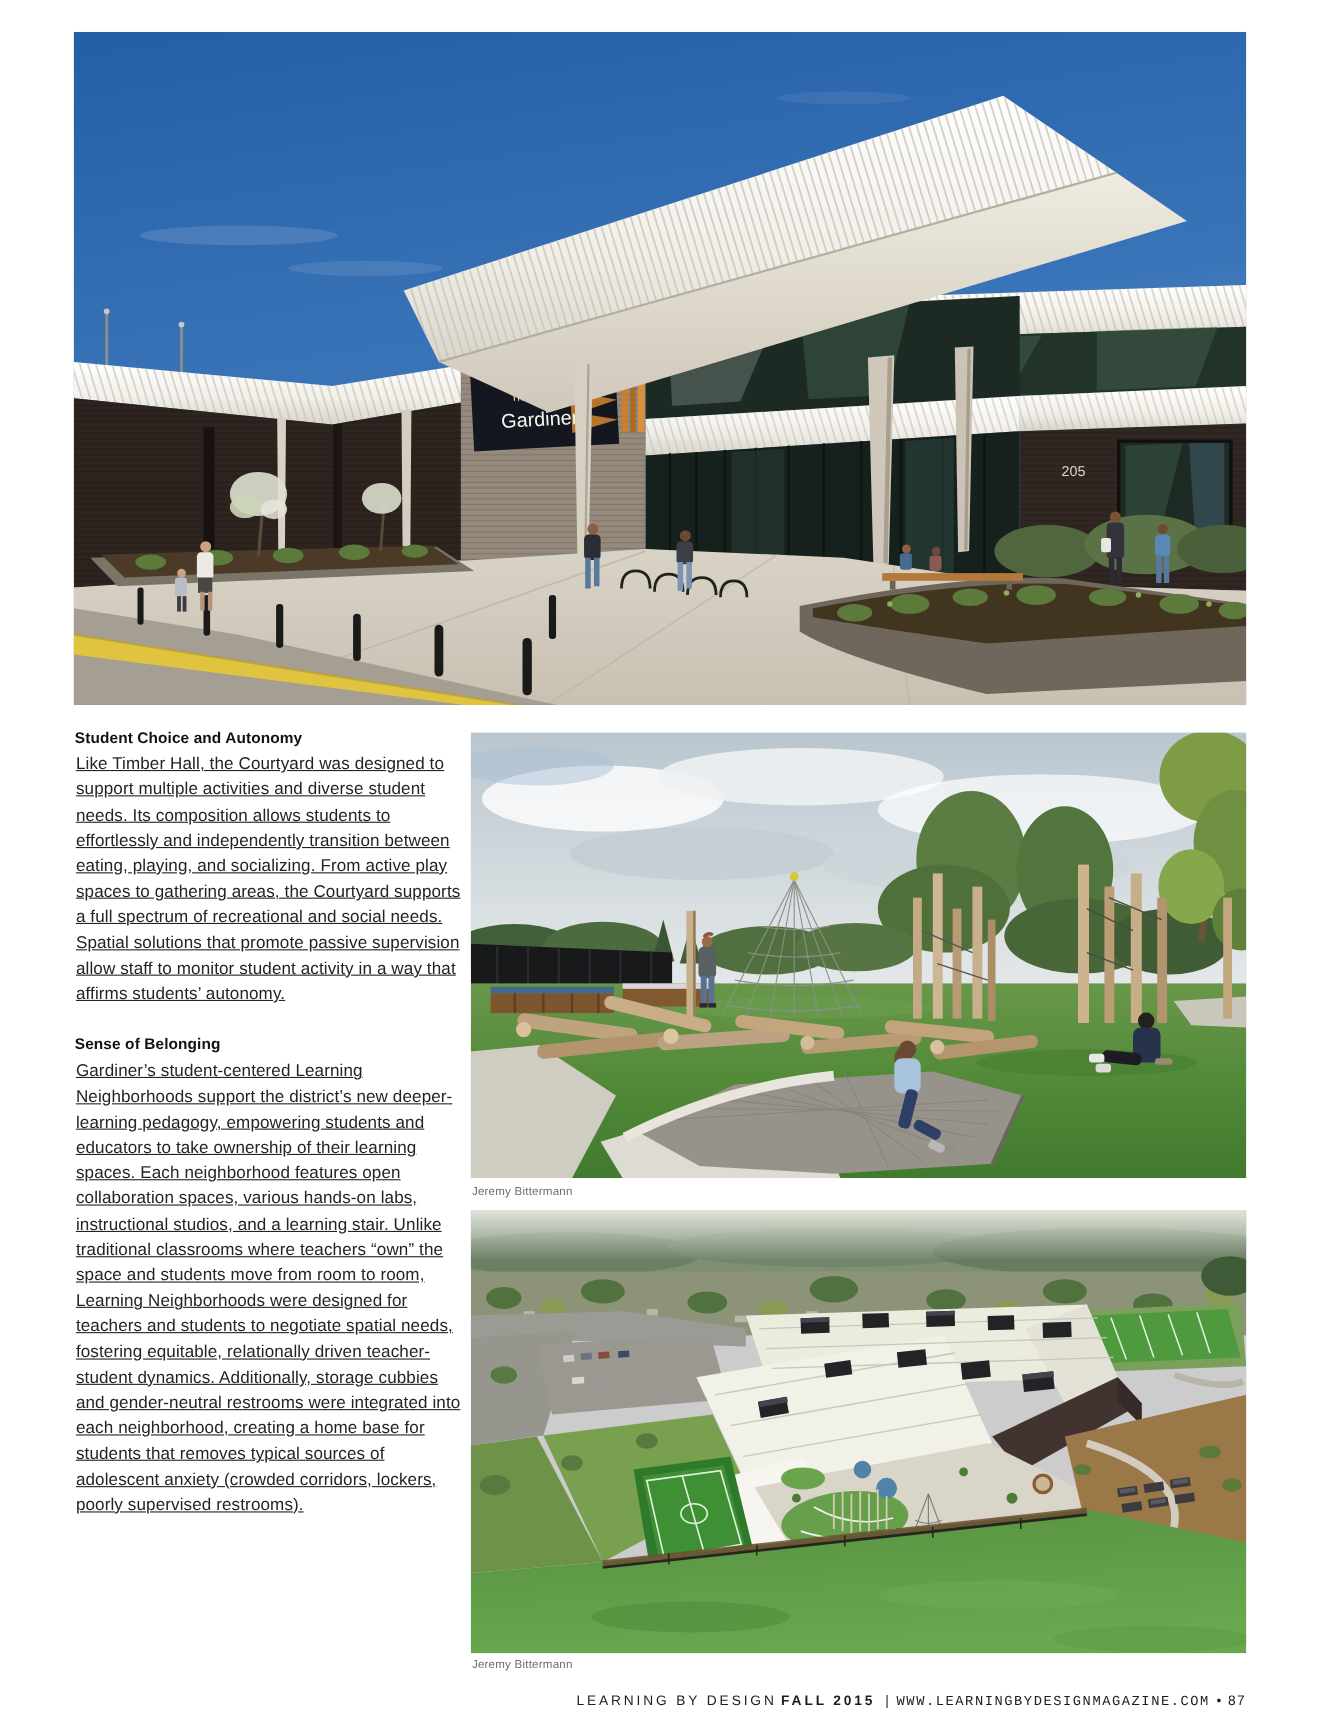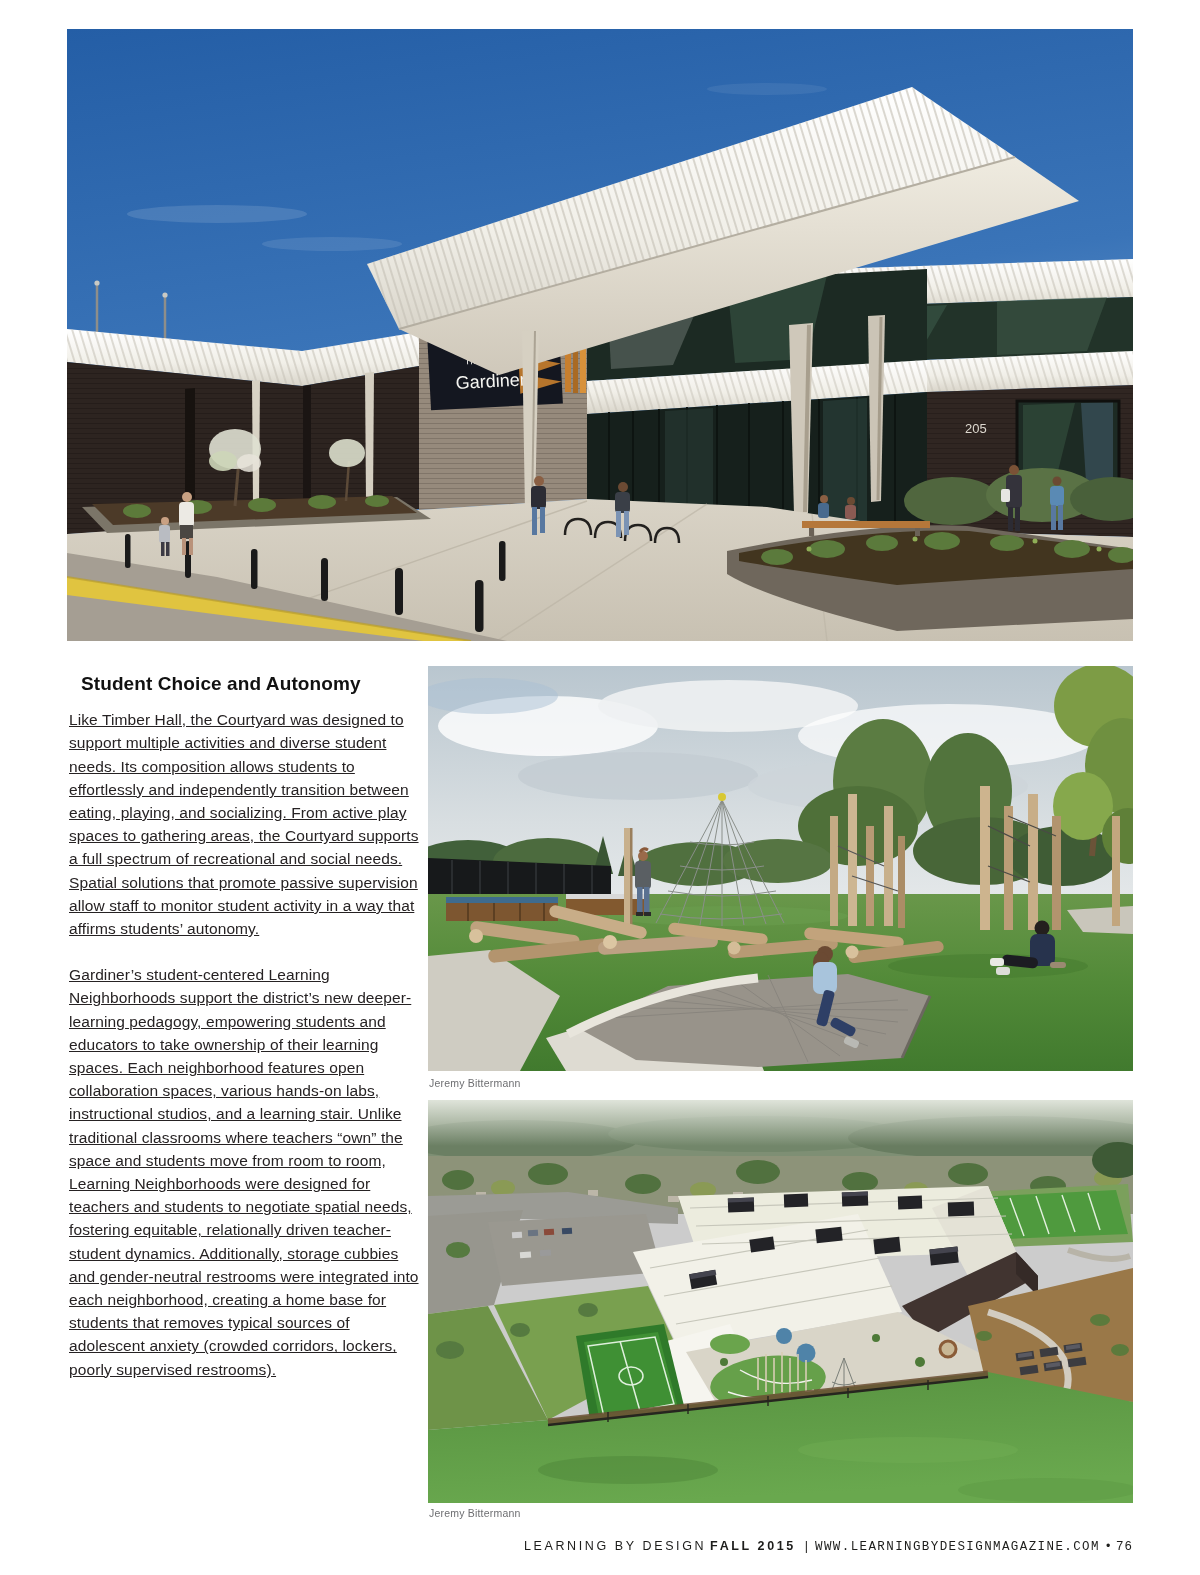--- a/index.html
+++ b/index.html
@@ -16,21 +16,21 @@
     position:absolute;font-size:10.5px;color:#6d6e71;letter-spacing:0.2px;
   }
   #credit-hero{left:67px;top:672px;width:1066px;text-align:right;}
   #credit-courtyard{left:429px;top:1077px;}
   #credit-aerial{left:429px;top:1507px;}
   #article-col{
     position:absolute;left:68px;top:659px;width:357px;
     font-size:15.5px;line-height:23.2px;letter-spacing:0.1px;color:#262223;
   }
   #article-col h3{
-    font-size:19px;line-height:23.2px;margin:13px;padding:0;color:#111;
+    font-size:14px;line-height:23.2px;margin:0;padding:0;color:#111;
     letter-spacing:0.1px;
   }
   #article-col p{margin:1px;padding:0;text-decoration:underline;}
   .section + .section{margin-top:23px;}
   #page-footer{
     position:absolute;left:67px;top:1539px;width:1066px;text-align:right;
     font-size:12.5px;color:#1d1d1b;white-space:nowrap;
   }
   .mag-name{letter-spacing:2.6px;}
   .mag-issue{font-weight:bold;letter-spacing:2.6px;margin-left:4px;}
@@ -296,20 +296,21 @@
 </div>
 
 <div class="credit" id="credit-hero">Josh Partee</div>
 
 <div id="article-col">
   <div class="section">
     <h3>Student Choice and Autonomy</h3>
     <p>Like Timber Hall, the Courtyard was designed to support multiple activities and diverse student needs. Its composition allows students to effortlessly and independently transition between eating, playing, and socializing. From active play spaces to gathering areas, the Courtyard supports a full spectrum of recreational and social needs. Spatial solutions that promote passive supervision allow staff to monitor student activity in a way that affirms students’ autonomy.</p>
   </div>
   <div class="section">
+    <h3>Sense of Belonging</h3>
     <p>Gardiner’s student-centered Learning Neighborhoods support the district’s new deeper-learning pedagogy, empowering students and educators to take ownership of their learning spaces. Each neighborhood features open collaboration spaces, various hands-on labs, instructional studios, and a learning stair. Unlike traditional classrooms where teachers “own” the space and students move from room to room, Learning Neighborhoods were designed for teachers and students to negotiate spatial needs, fostering equitable, relationally driven teacher-student dynamics. Additionally, storage cubbies and gender-neutral restrooms were integrated into each neighborhood, creating a home base for students that removes typical sources of adolescent anxiety (crowded corridors, lockers, poorly supervised restrooms).</p>
   </div>
 </div>
 
 <div class="photo" id="courtyard-photo">
 <svg width="705" height="405" viewBox="0 0 705 405" xmlns="http://www.w3.org/2000/svg">
   <defs>
     <linearGradient id="c-sky" x1="0" y1="0" x2="0" y2="1">
       <stop offset="0" stop-color="#b9c6cf"></stop>
           <stop offset="0.6" stop-color="#d8dee1"></stop>
@@ -679,14 +680,14 @@
     <ellipse cx="200" cy="370" rx="90" ry="14" fill="#4c8338" opacity="0.45"></ellipse>
     <ellipse cx="480" cy="350" rx="110" ry="13" fill="#74b056" opacity="0.4"></ellipse>
     <ellipse cx="620" cy="390" rx="90" ry="12" fill="#5d9a44" opacity="0.5"></ellipse>
   </g>
 </svg>
 </div>
 
 <div class="credit" id="credit-aerial">Jeremy Bittermann</div>
 
 <div id="page-footer">
-  <span class="mag-name">LEARNING BY DESIGN</span><span class="mag-issue">FALL 2015</span><span class="mag-sep">|</span><span class="mag-url">WWW.LEARNINGBYDESIGNMAGAZINE.COM</span><span class="mag-bullet">•</span><span class="mag-page">76</span>
+  <span class="mag-name">LEARNING BY DESIGN</span><span class="mag-issue">FALL 2015</span><span class="mag-sep">|</span><span class="mag-url">WWW.LEARNINGBYDESIGNMAGAZINE.COM</span><span class="mag-bullet">•</span><span class="mag-page">87</span>
 </div>
 
 </body></html>

